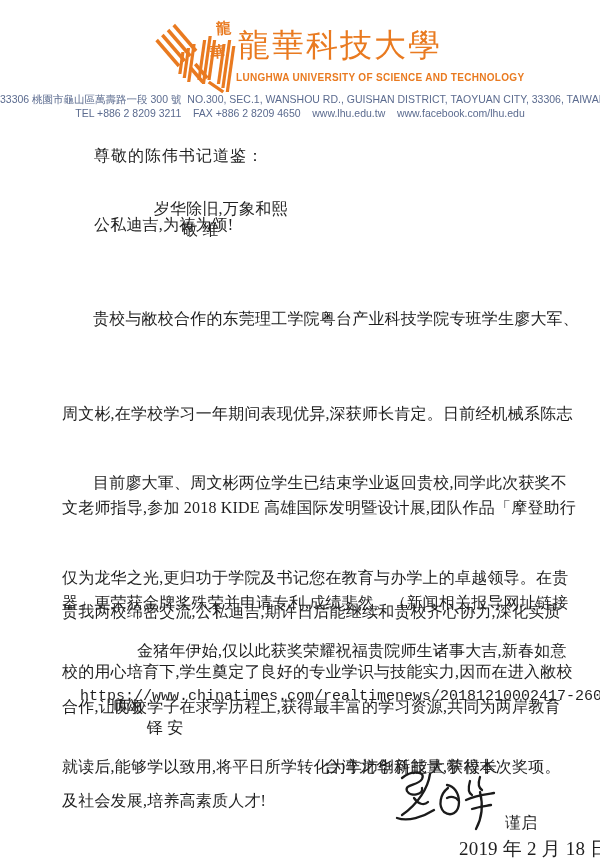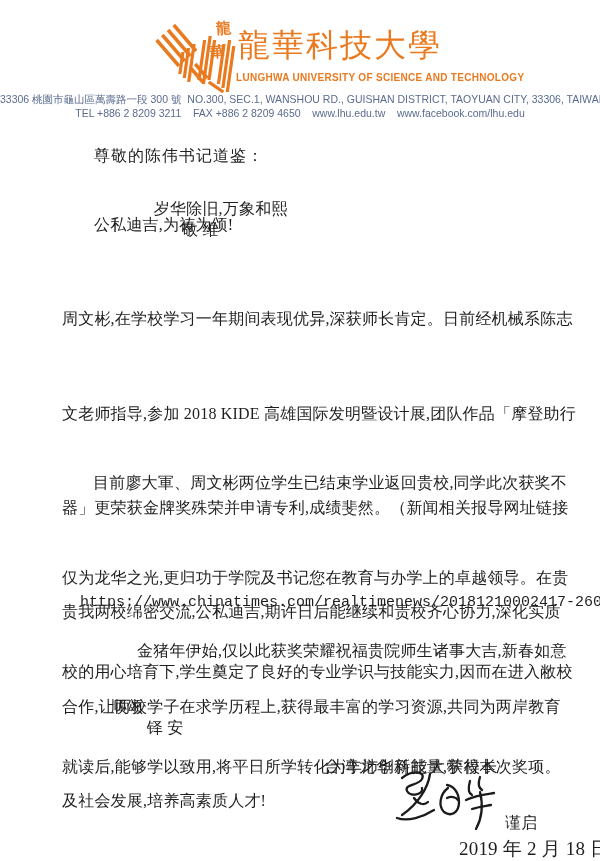--- a/index.html
+++ b/index.html
@@ -101,20 +101,21 @@
   <div class="bl salutation">尊敬的陈伟书记道鉴：</div>
 
   <div class="bl opening">公私迪吉,为祷为颂!</div>
 
   <div class="bl greeting">
     <span>岁华除旧,万象和熙</span>
     <span class="suffix">敬 维</span>
   </div>
 
   <div class="para p1">
+    <div class="ind">贵校与敝校合作的东莞理工学院粤台产业科技学院专班学生廖大军、</div>
     <div>周文彬,在学校学习一年期间表现优异,深获师长肯定。日前经机械系陈志</div>
     <div>文老师指导,参加 2018 KIDE 高雄国际发明暨设计展,团队作品「摩登助行</div>
     <div>器」更荣获金牌奖殊荣并申请专利,成绩斐然。（新闻相关报导网址链接</div>
     <div class="url">https://www.chinatimes.com/realtimenews/20181210002417-260405)</div>
   </div>
 
   <div class="para p2">
     <div class="ind">目前廖大軍、周文彬两位学生已结束学业返回贵校,同学此次获奖不</div>
     <div>仅为龙华之光,更归功于学院及书记您在教育与办学上的卓越领导。在贵</div>
     <div>校的用心培育下,学生奠定了良好的专业学识与技能实力,因而在进入敝校</div>

